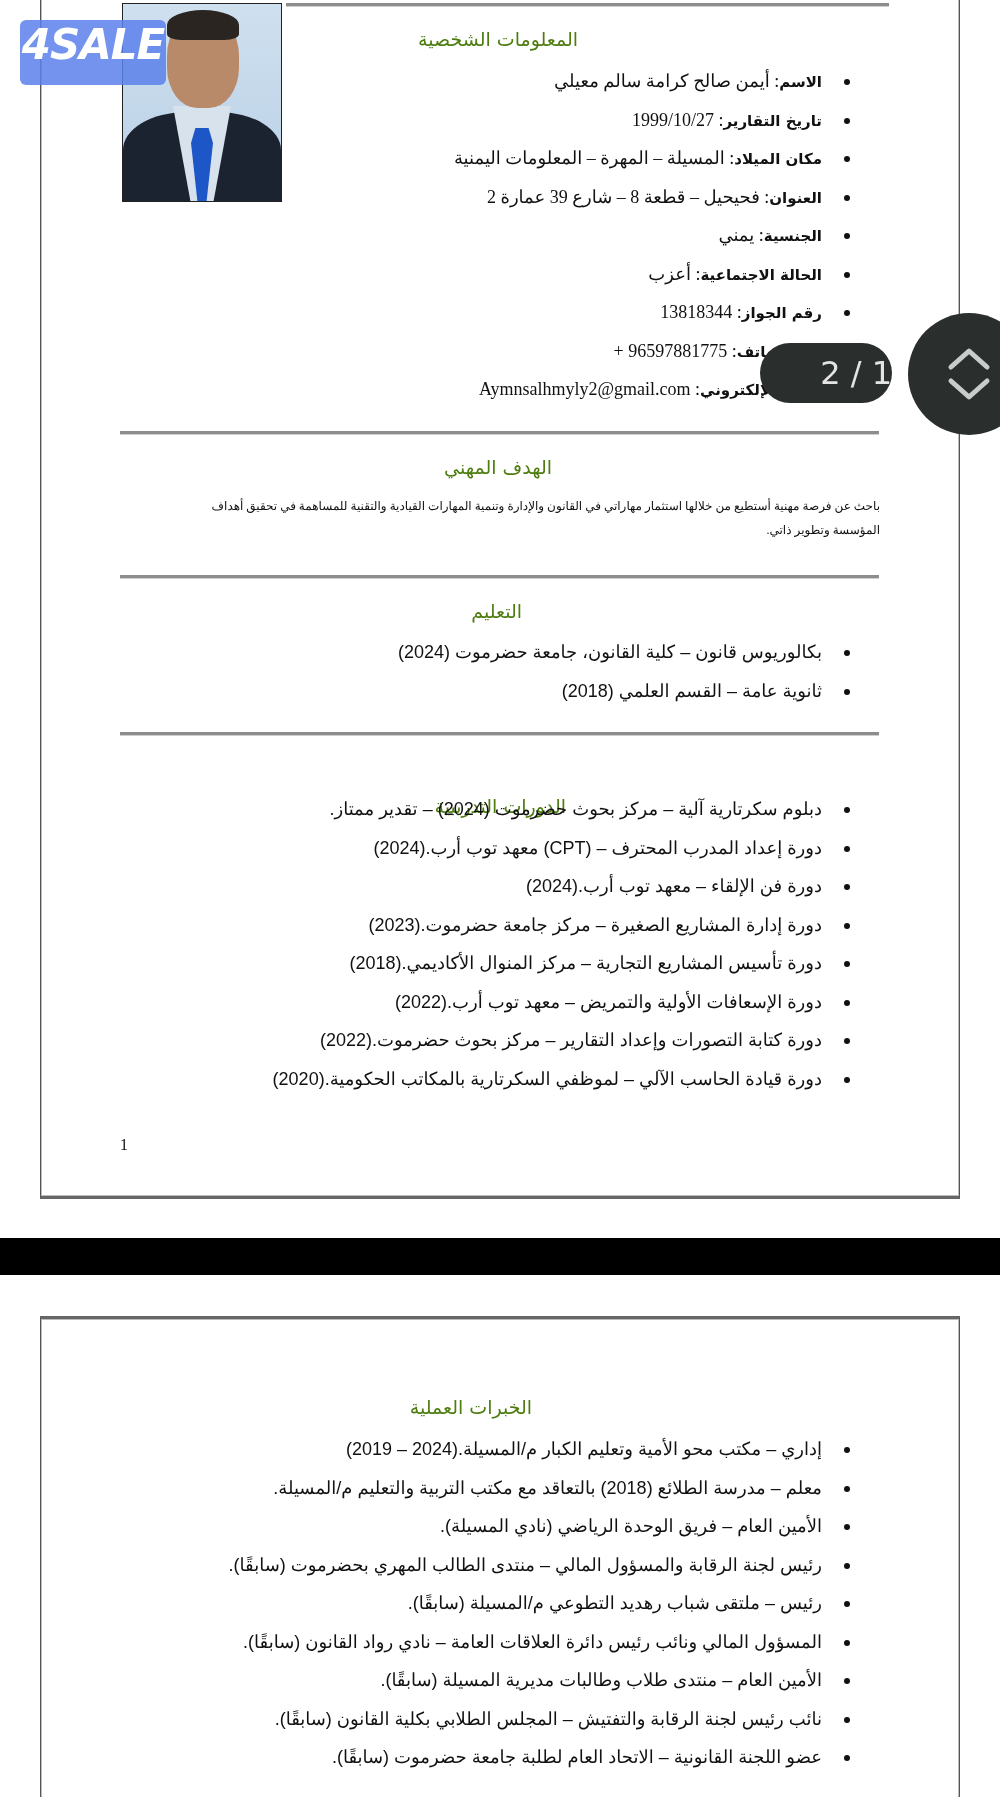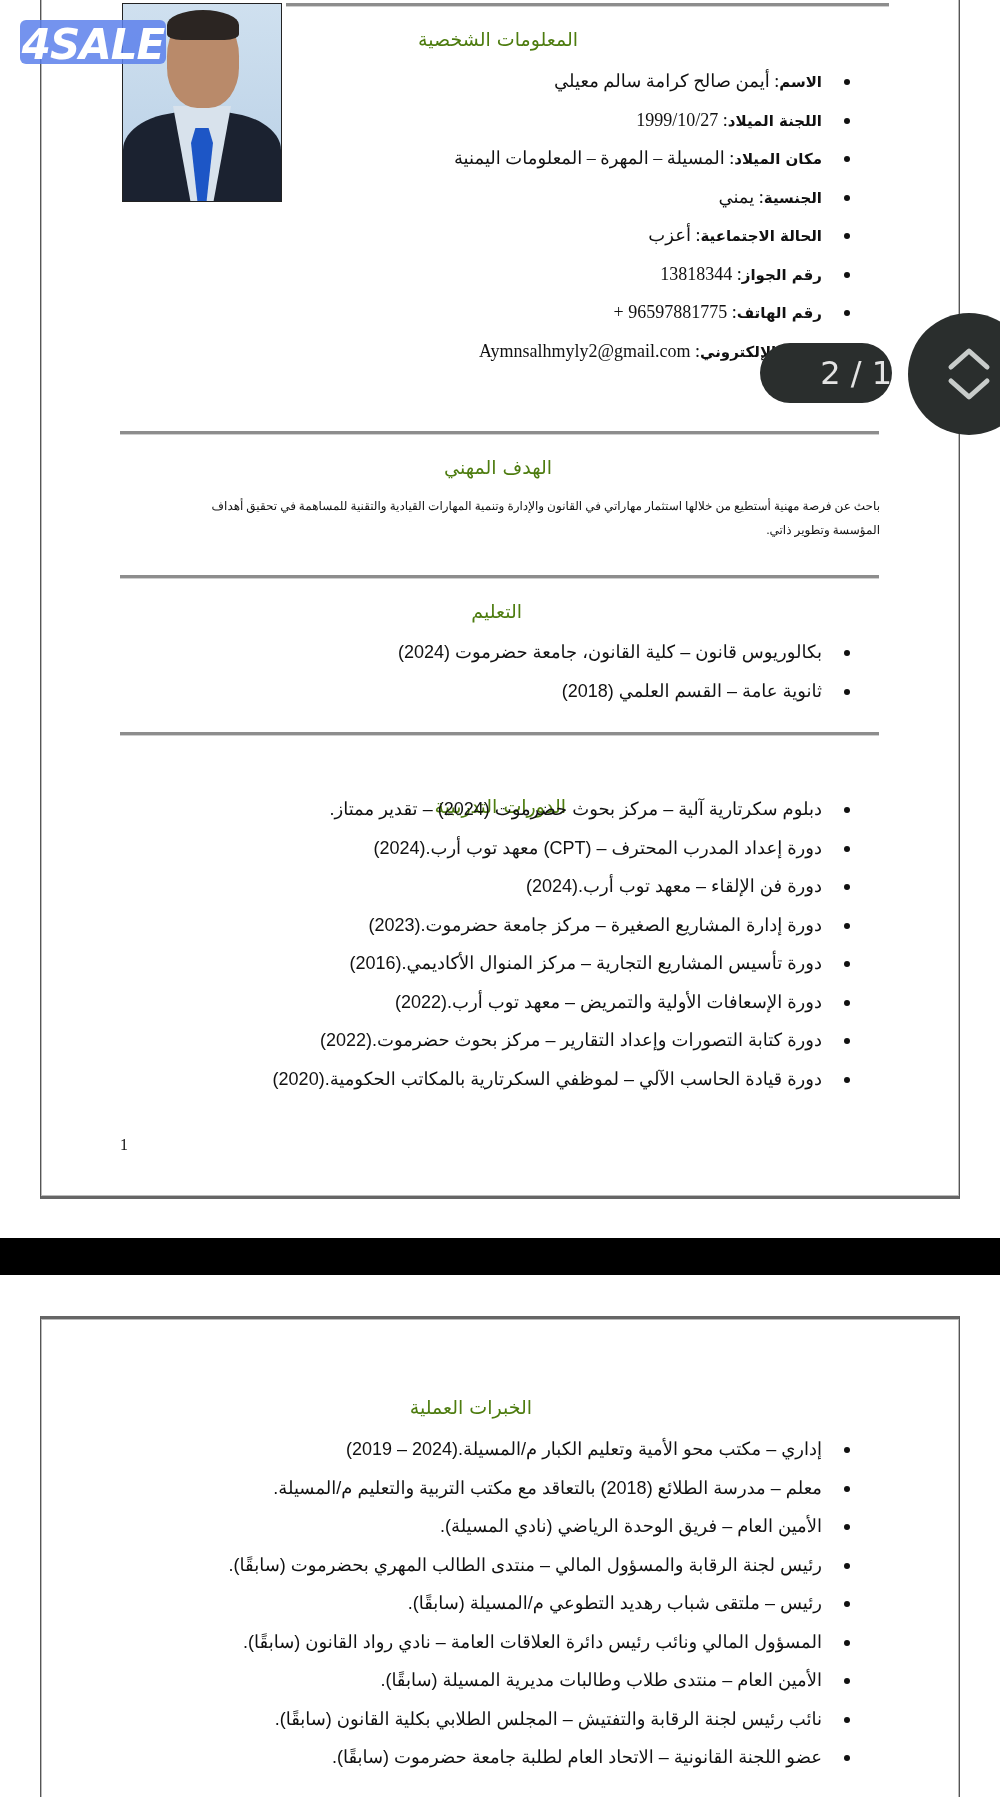--- a/index.html
+++ b/index.html
@@ -23,21 +23,21 @@
     border:1px solid #222; overflow:hidden;
     background:linear-gradient(#cfe0ef,#b9d0e6);
   }
   .photo .head { position:absolute; left:44px; top:8px; width:72px; height:96px; border-radius:46% 46% 42% 42%; background:#b98a6a; }
   .photo .hair { position:absolute; left:44px; top:6px; width:72px; height:30px; border-radius:50% 50% 20% 20%; background:#2b2522; }
   .photo .suit { position:absolute; left:0; top:108px; width:158px; height:95px; background:#1b2230; border-radius:40% 40% 0 0; }
   .photo .shirt { position:absolute; left:50px; top:102px; width:58px; height:95px; background:#d8e2ec; clip-path:polygon(0 0,100% 0,70% 100%,30% 100%); }
   .photo .tie { position:absolute; left:68px; top:124px; width:22px; height:75px; background:#1d56c6; clip-path:polygon(20% 0,80% 0,100% 20%,70% 100%,30% 100%,0 20%); }
 
   .watermark {
-    position:absolute; left:20px; top:20px; width:146px; height:44px;
+    position:absolute; left:20px; top:20px; width:146px; height:65px;
     background:rgba(92,128,235,0.85); border-radius:6px;
     color:#fff; font-family:"DejaVu Sans", sans-serif; font-weight:bold;
     font-style:italic; font-size:42px; line-height:50px; text-align:center;
     letter-spacing:-1px;
   }
 
   .hr { position:absolute; height:3px; background:#8d8d8d; border-bottom:1px solid #cfcfcf; }
 
   .section-title {
     position:absolute; direction:rtl; color:#4d7c0f;
@@ -89,22 +89,23 @@
 </div>
 
 <div class="watermark">4SALE</div>
 
 <div class="hr" style="left:286px; top:3px; width:603px;"></div>
 
 <div class="section-title" style="right:422px; top:28px;">المعلومات الشخصية</div>
 
 <ul class="rtl-list" style="top:62px;">
   <li><span class="lbl">الاسم</span><span>: </span><span>أيمن صالح كرامة سالم معيلي</span></li>
-  <li><span class="lbl">اللجنة الميلاد</span><span>: </span><span>1999/10/27</span></li>
+  <li><span class="lbl">تاريخ التقارير</span><span>: </span><span>1999/10/27</span></li>
   <li><span class="lbl">مكان الميلاد</span><span>: </span><span>المسيلة – المهرة – المعلومات اليمنية</span></li>
+  <li><span class="lbl">العنوان</span><span>: </span><span>فحيحيل – قطعة 8 – شارع 39 عمارة 2</span></li>
   <li><span class="lbl">الجنسية</span><span>: </span><span>يمني</span></li>
   <li><span class="lbl">الحالة الاجتماعية</span><span>: </span><span>أعزب</span></li>
   <li><span class="lbl">رقم الجواز</span><span>: </span><span>13818344</span></li>
   <li><span class="lbl">رقم الهاتف</span><span>: </span><span>96597881775 +</span></li>
   <li><span class="lbl">البريد الإلكتروني</span><span>: </span><span>Aymnsalhmyly2@gmail.com</span></li>
 </ul>
 
 <div class="hr" style="left:120px; top:431px; width:759px;"></div>
 <div class="section-title" style="right:448px; top:456px;">الهدف المهني</div>
 <div class="para" style="top:494px;">باحث عن فرصة مهنية أستطيع من خلالها استثمار مهاراتي في القانون والإدارة وتنمية المهارات القيادية والتقنية للمساهمة في تحقيق أهداف المؤسسة وتطوير ذاتي.</div>
@@ -116,21 +117,21 @@
   <li class="sans">ثانوية عامة – القسم العلمي (2018)</li>
 </ul>
 
 <div class="hr" style="left:120px; top:732px; width:759px;"></div>
 <div class="section-title" style="right:434px; top:795px;">الدورات التدريبية</div>
 <ul class="rtl-list" style="top:790px;">
   <li class="sans">دبلوم سكرتارية آلية – مركز بحوث حضرموت (2024) – تقدير ممتاز.</li>
   <li class="sans">دورة إعداد المدرب المحترف – (CPT) معهد توب أرب.(2024)</li>
   <li class="sans">دورة فن الإلقاء – معهد توب أرب.(2024)</li>
   <li class="sans">دورة إدارة المشاريع الصغيرة – مركز جامعة حضرموت.(2023)</li>
-  <li class="sans">دورة تأسيس المشاريع التجارية – مركز المنوال الأكاديمي.(2016)</li>
+  <li class="sans">دورة تأسيس المشاريع التجارية – مركز المنوال الأكاديمي.(2018)</li>
   <li class="sans">دورة الإسعافات الأولية والتمريض – معهد توب أرب.(2022)</li>
   <li class="sans">دورة كتابة التصورات وإعداد التقارير – مركز بحوث حضرموت.(2022)</li>
   <li class="sans">دورة قيادة الحاسب الآلي – لموظفي السكرتارية بالمكاتب الحكومية.(2020)</li>
 </ul>
 
 <div class="page-num">1</div>
 
 <div class="gap-bar"></div>
 
 <div class="page page2"></div>

